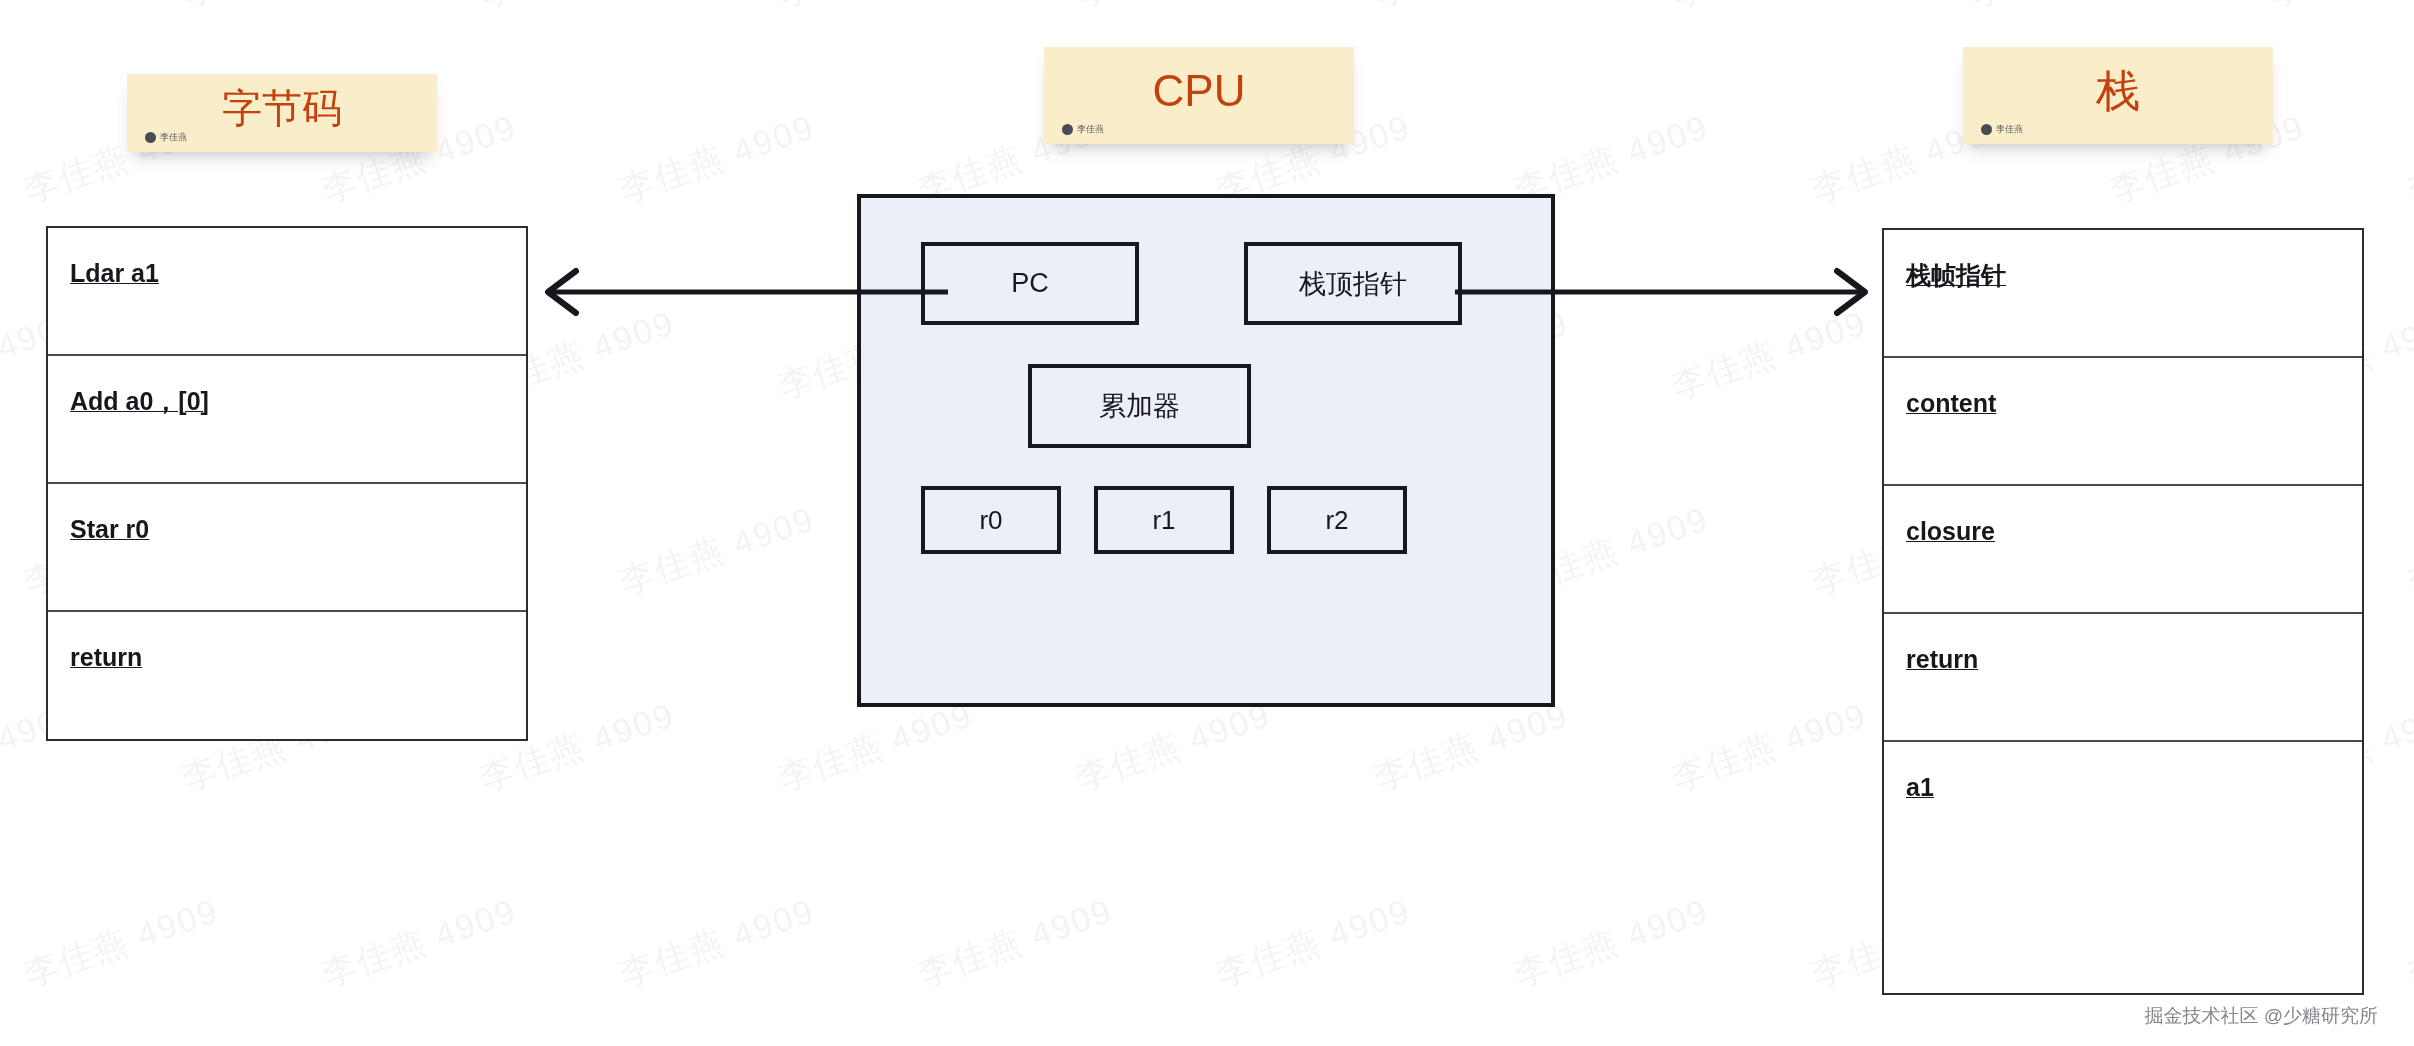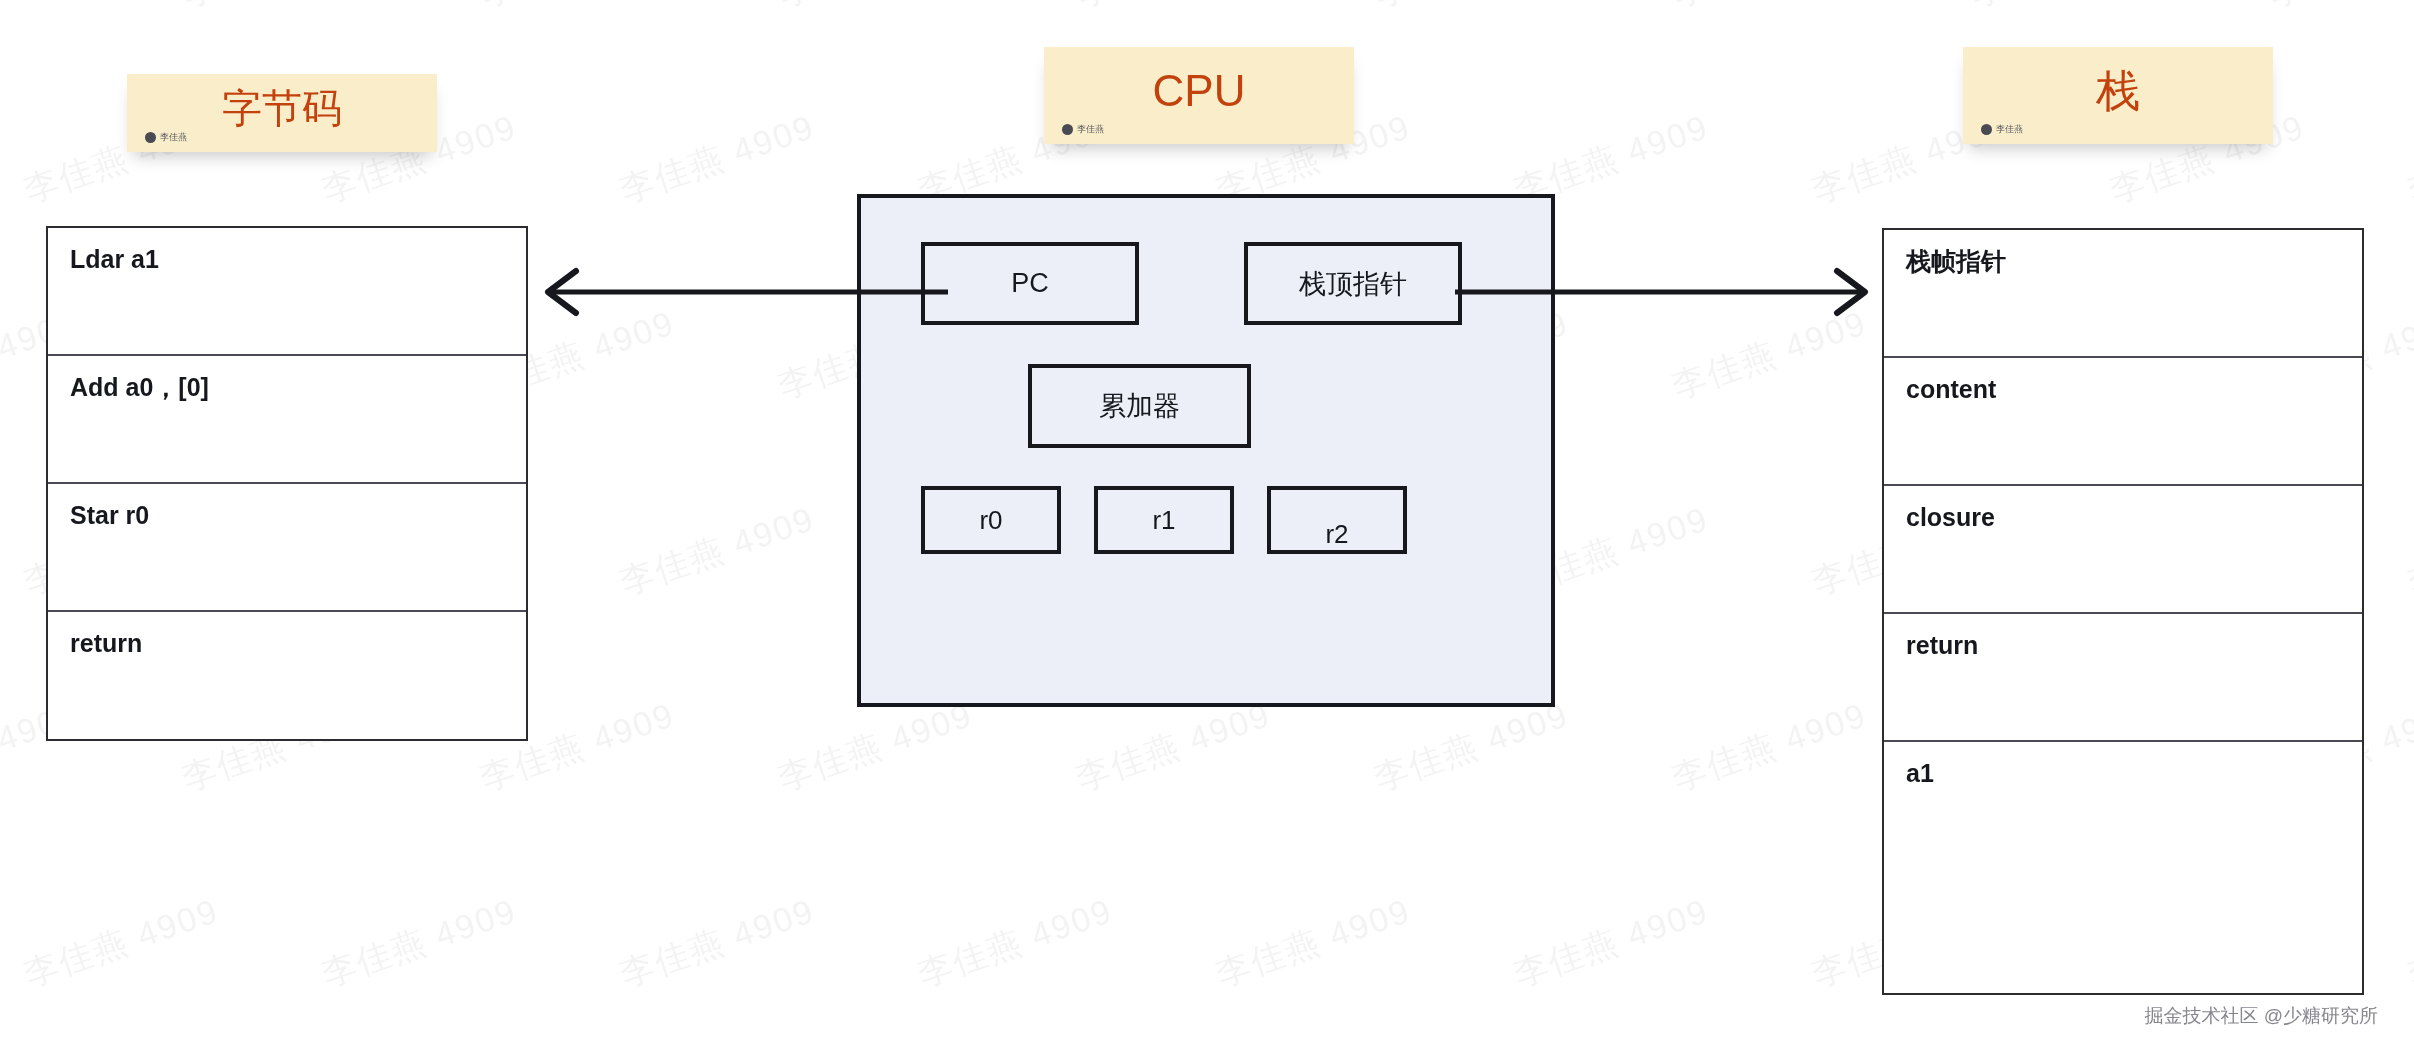--- a/index.html
+++ b/index.html
@@ -76,21 +76,22 @@
   .stack-table {
     position: absolute;
     box-sizing: border-box;
     border: 2px solid #2b2b30;
     background: #ffffff;
     z-index: 12;
   }
   .stack-row {
     box-sizing: border-box;
     border-bottom: 2px solid #4a4a52;
-    padding: 18px 0 0 22px;
+    padding: 32px 0 0 22px;
+    text-decoration: underline;
   }
   .stack-row:last-child { border-bottom: none; }
   .stack-row-label {
     font-size: 25px;
     font-weight: 700;
     color: #16181d;
     line-height: 1.1;
     white-space: nowrap;
   }
 
@@ -242,21 +243,21 @@
   <div class="cpu-box" style="left:167px; top:166px; width:223px; height:84px;">
     <span class="cpu-box-label">累加器</span>
   </div>
 
   <div class="cpu-box reg-box" style="left:60px; top:288px; width:140px; height:68px;">
     <span class="cpu-box-label">r0</span>
   </div>
   <div class="cpu-box reg-box" style="left:233px; top:288px; width:140px; height:68px;text-align:right;">
     <span class="cpu-box-label">r1</span>
   </div>
-  <div class="cpu-box reg-box" style="left:406px; top:288px; width:140px; height:68px;align-items:flex-end;">
+  <div class="cpu-box reg-box" style="left:406px; top:288px; width:140px; height:68px;">
     <span class="cpu-box-label">r2</span>
   </div>
 </div>
 
 <svg class="arrow-svg" style="left:528px; top:262px;" width="420" height="60" viewBox="0 0 420 60">
   <line x1="24" y1="30" x2="420" y2="30" stroke="#16181d" stroke-width="5"></line>
   <polyline points="48,9 20,30 48,51" fill="none" stroke="#16181d" stroke-width="6" stroke-linecap="round" stroke-linejoin="round"></polyline>
 </svg>
 
 <svg class="arrow-svg" style="left:1455px; top:262px;" width="430" height="60" viewBox="0 0 430 60">

